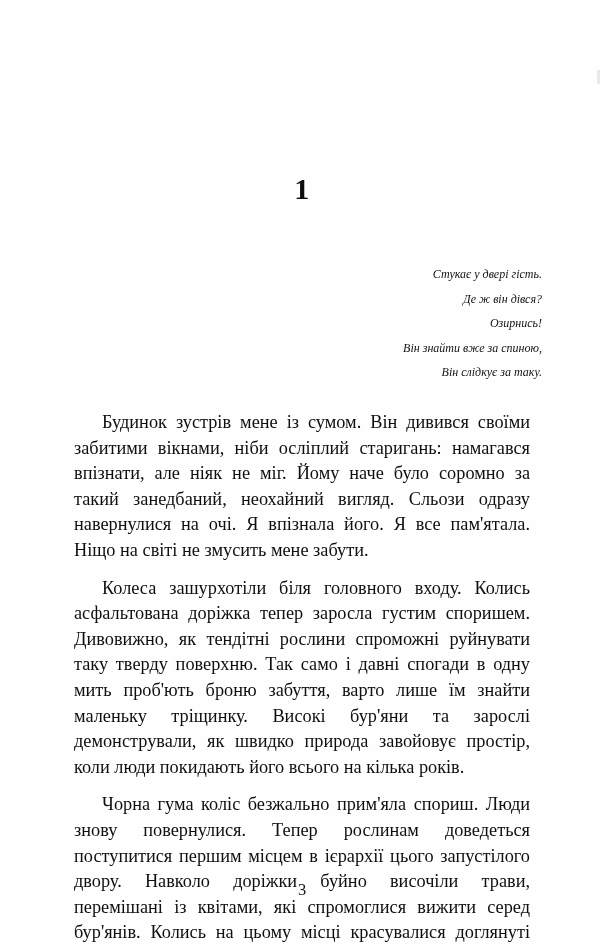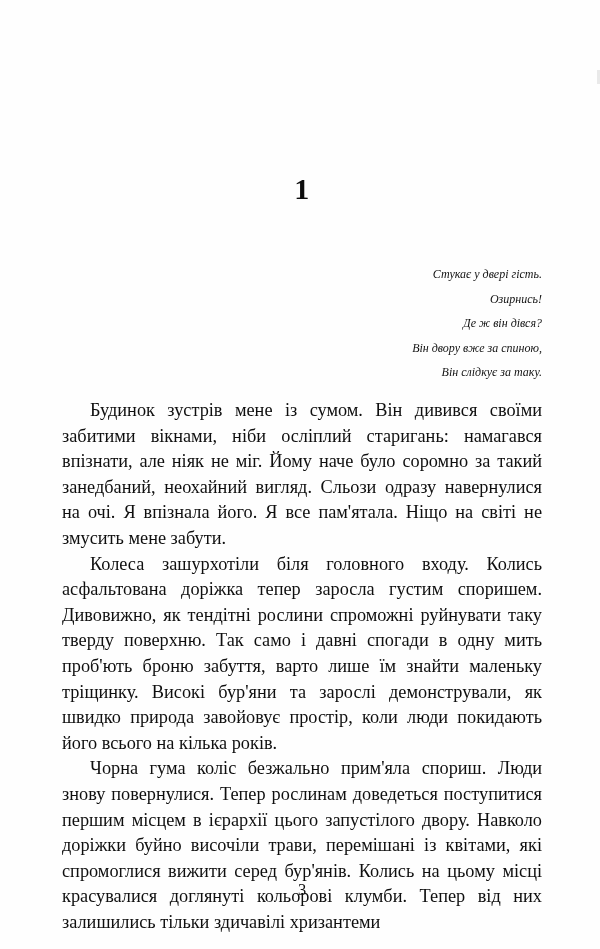--- a/index.html
+++ b/index.html
@@ -61,21 +61,21 @@
     top: 398px;
     left: 0;
     width: 480px;
     font-size: 18.3px;
     line-height: 25.6px;
     text-align: justify;
     color: #0f0f0f;
     hyphens: manual;
   }
   .body-text p {
-    margin: 0;
+    margin: 12px;
     text-indent: 28px;
     text-align: justify;
   }
   .body-text p:last-child {
     text-align: justify;
     font-family: Liberation Serif, serif;
   }
   .page-number {
     position: absolute;
     top: 880px;
@@ -98,23 +98,23 @@
 <body>
 
 <div class="page">
   <div class="edge-mark"></div>
   <div class="content">
 
     <div class="chapter-number">1</div>
 
     <div class="epigraph">
       <div>Стукає у двері гість.</div>
+      <div>Де ж він дівся?</div>
       <div>Озирнись!</div>
-      <div>Де ж він дівся?</div>
-      <div>Він двору вже за спиною,</div>
+      <div>Він знайти вже за спиною,</div>
       <div>Він слідкує за таку.</div>
     </div>
 
     <div class="body-text">
       <p>Будинок зустрів мене із сумом. Він дивився своїми забитими вікнами, ніби осліплий старигань: намагався впізнати, але ніяк не міг. Йому наче було соромно за такий занедбаний, неохайний вигляд. Сльози одразу навернулися на очі. Я впізнала його. Я все пам'ятала. Ніщо на світі не змусить мене забути.</p>
       <p>Колеса зашурхотіли біля головного входу. Колись асфальтована доріжка тепер заросла густим споришем. Дивовижно, як тендітні рослини спроможні руйнувати таку тверду поверхню. Так само і давні спогади в одну мить проб'ють броню забуття, варто лише їм знайти маленьку тріщинку. Високі бур'яни та зарослі демонстрували, як швидко природа завойовує простір, коли люди покидають його всього на кілька років.</p>
       <p>Чорна гума коліс безжально прим'яла спориш. Люди знову повернулися. Тепер рослинам доведеться поступитися першим місцем в ієрархії цього запустілого двору. Навколо доріжки буйно височіли трави, перемішані із квітами, які спромоглися вижити серед бур'янів. Колись на цьому місці красувалися доглянуті кольорові клумби. Тепер від них залишились тільки здичавілі хризантеми</p>
     </div>
 
     <div class="page-number">3</div>

